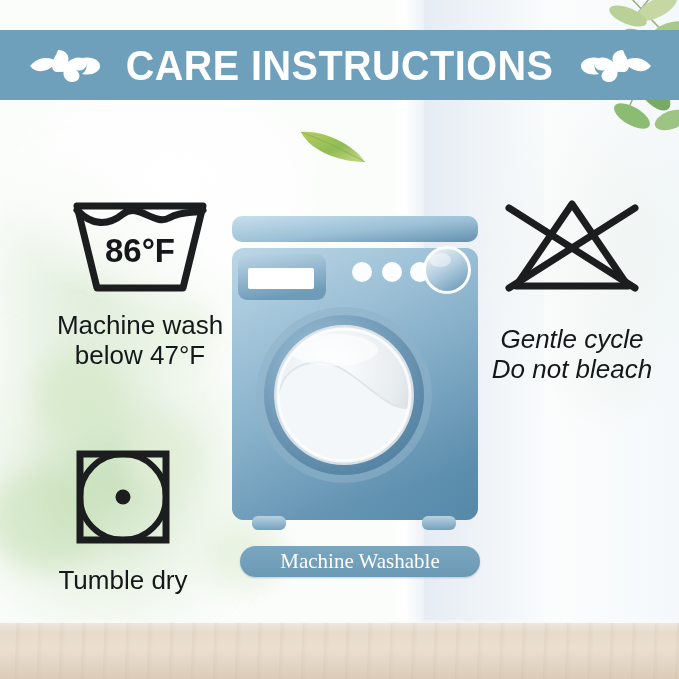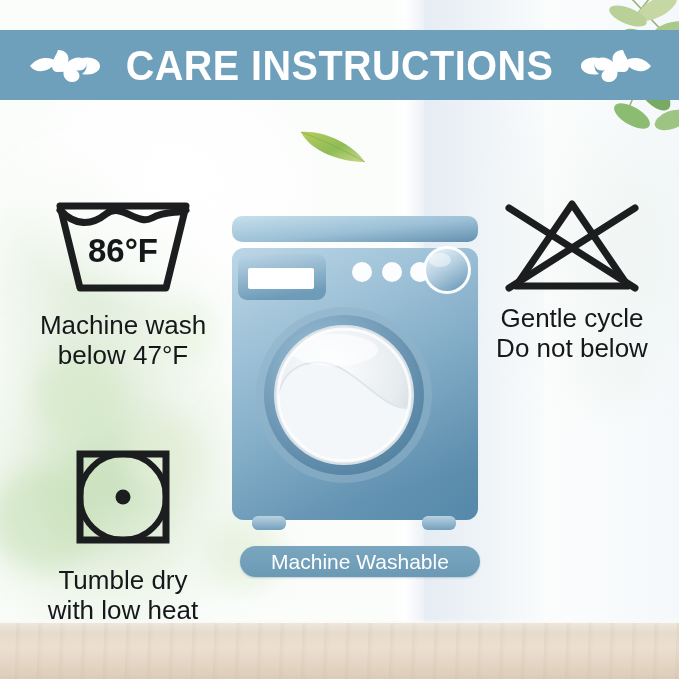--- a/index.html
+++ b/index.html
@@ -51,37 +51,37 @@
 
   
   .leafbranch{position:absolute;right:-6px;top:-8px;width:150px;height:170px;}
   .floatleaf{position:absolute;left:297px;top:122px;width:72px;height:46px;}
 
   
   .block{position:absolute;text-align:center;}
   .block .sym{display:block;margin:0 auto;}
   .cap{font-size:26px;line-height:30px;color:#15181a;white-space:nowrap;}
 
-  #blk-wash{left:18px;top:196px;width:210px;}
+  #blk-wash{left:35px;top:196px;width:210px;}
   #blk-wash .caps{margin-top:12px;}
   #blk-bleach{left:466px;top:196px;width:212px;}
-  #blk-bleach .caps{margin-top:7px;}
+  #blk-bleach .caps{margin-top:28px;font-style:italic;}
   #blk-dry{left:18px;top:445px;width:210px;}
   #blk-dry .caps{margin-top:16px;}
   #blk-iron{left:466px;top:448px;width:212px;}
   #blk-iron .caps{margin-top:10px;}
 
   
   .machine{position:absolute;left:224px;top:210px;width:262px;height:340px;}
 
   
   .badge{position:absolute;left:240px;top:546px;width:240px;height:31px;
     border-radius:16px;background:linear-gradient(180deg,#7aa6bf,#6b99b4);
     display:flex;align-items:center;justify-content:center;
-    color:#ffffff;font-size:21px;box-shadow:0 1px 2px rgba(90,130,155,.35);}
+    color:#ffffff;font-size:21px;box-shadow:0 1px 2px rgba(90,130,155,.35);font-family:Liberation Serif, serif;}
 </style>
 </head>
 <body>
 
 <div id="stage">
 
   <div class="bg-base"></div>
   <div class="bg-greenL2"></div>
   <div class="bg-greenL"></div>
   <div class="bg-rightgreen"></div>
@@ -165,33 +165,32 @@
   </div>
 
   <div class="block" id="blk-bleach">
     <svg class="sym" width="150" height="100" viewBox="0 0 150 100">
       <path d="M75 8 L131 90 L19 90 Z" fill="none" stroke="#1b1d1f" stroke-width="7" stroke-linejoin="round"></path>
       <line x1="12" y1="12" x2="138" y2="92" stroke="#1b1d1f" stroke-width="7" stroke-linecap="round"></line>
       <line x1="138" y1="12" x2="12" y2="92" stroke="#1b1d1f" stroke-width="7" stroke-linecap="round"></line>
     </svg>
     <div class="caps">
       <div class="cap">Gentle cycle</div>
-      <div class="cap">Do not below</div>
+      <div class="cap">Do not bleach</div>
     </div>
   </div>
 
   <div class="block" id="blk-dry">
     <svg class="sym" width="104" height="104" viewBox="0 0 104 104">
       <rect x="9" y="9" width="86" height="86" fill="none" stroke="#1b1d1f" stroke-width="7"></rect>
       <circle cx="52" cy="52" r="43" fill="none" stroke="#1b1d1f" stroke-width="6"></circle>
       <circle cx="52" cy="52" r="7.5" fill="#1b1d1f"></circle>
     </svg>
     <div class="caps">
       <div class="cap">Tumble dry</div>
-      <div class="cap">with low heat</div>
     </div>
   </div>
 
 
   <svg class="machine" viewBox="0 0 262 340">
     <defs>
       <linearGradient id="bodyG" x1="0" y1="0" x2="1" y2="1">
         <stop offset="0" stop-color="#b3cfe1"></stop>
         <stop offset="38%" stop-color="#93b9d1"></stop>
         <stop offset="100%" stop-color="#4f83a4"></stop>

